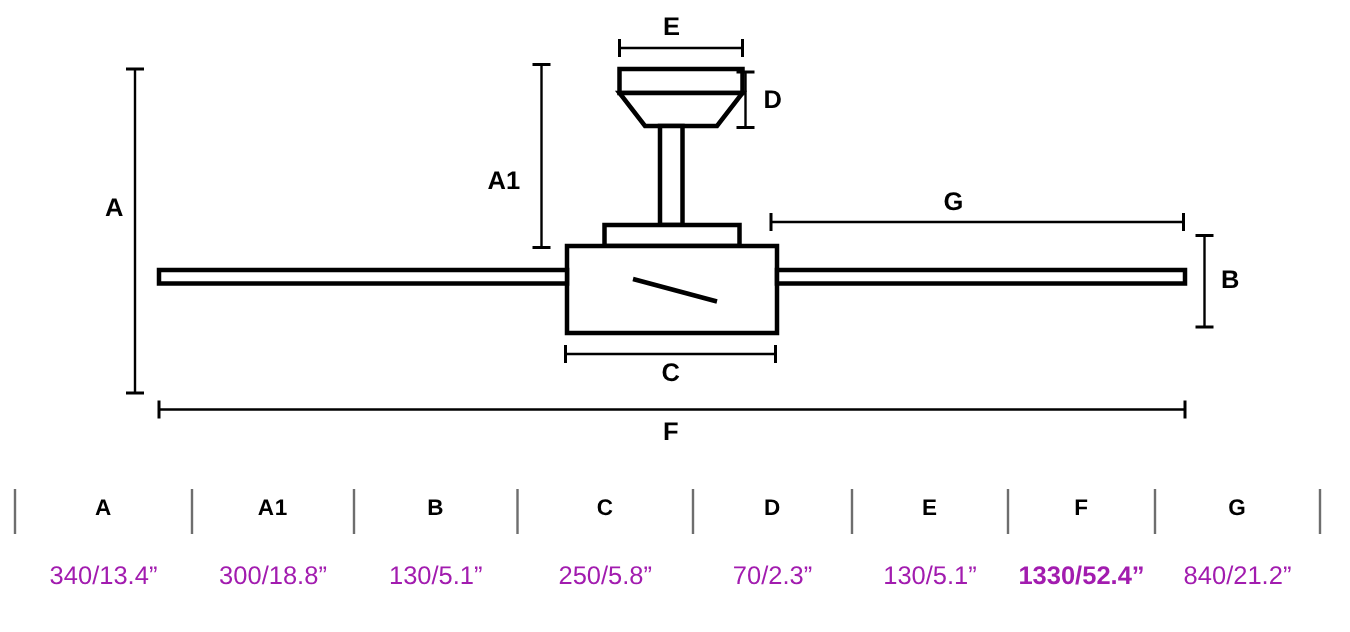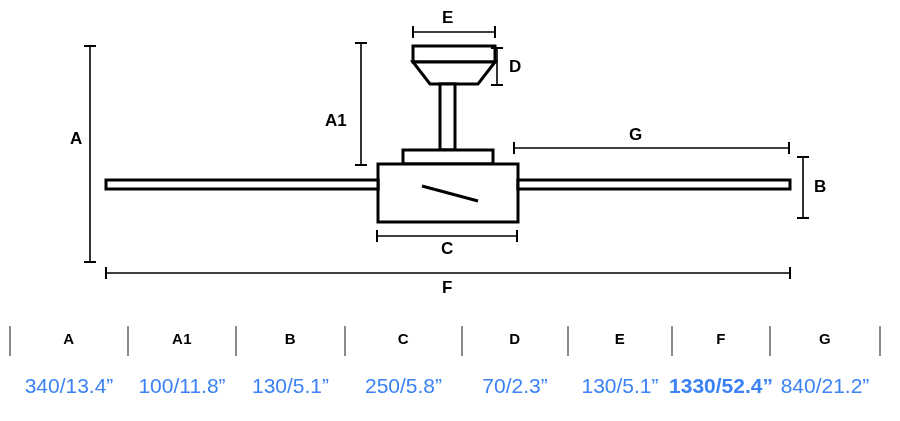--- a/index.html
+++ b/index.html
@@ -63,22 +63,22 @@
     font-family: "Liberation Sans", sans-serif;
     font-weight: bold;
     font-size: 15px;
     letter-spacing: 0.5px;
     color: #000000;
     white-space: nowrap;
   }
   .tbl-val {
     margin-top: 27px;
     font-family: "Liberation Sans", sans-serif;
-    font-size: 21px;
-    color: #3b82f6;
+    font-size: 17px;
+    color: #a21caf;
     white-space: nowrap;
   }
   .tbl-val.bold {
     font-weight: bold;
   }
 </style>
 </head>
 <body>
 
 <div id="page">
@@ -183,21 +183,21 @@
       <line x1="880" y1="8" x2="880" y2="38" stroke="#6e6e6e" stroke-width="1.6"></line>
     </svg>
 
     <div class="tbl-cell" style="left:10px;  width:118px;">
       <div class="tbl-head">A</div>
       <div class="tbl-val">340/13.4”</div>
     </div>
 
     <div class="tbl-cell" style="left:128px; width:108px;">
       <div class="tbl-head">A1</div>
-      <div class="tbl-val">100/11.8”</div>
+      <div class="tbl-val">300/18.8”</div>
     </div>
 
     <div class="tbl-cell" style="left:236px; width:109px;">
       <div class="tbl-head">B</div>
       <div class="tbl-val">130/5.1”</div>
     </div>
 
     <div class="tbl-cell" style="left:345px; width:117px;">
       <div class="tbl-head">C</div>
       <div class="tbl-val">250/5.8”</div>

